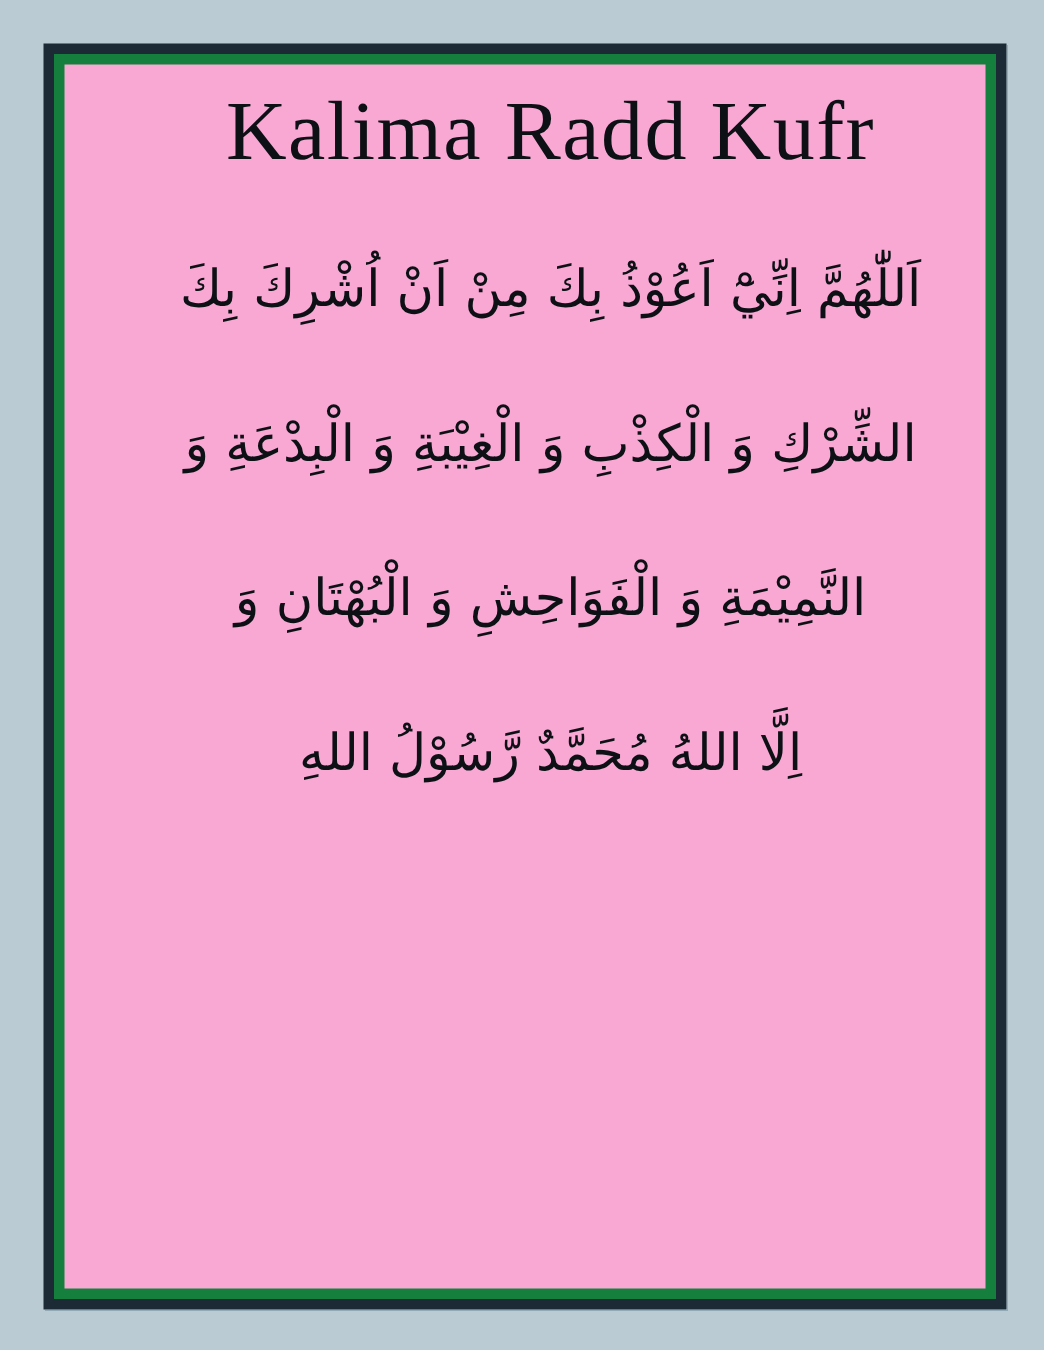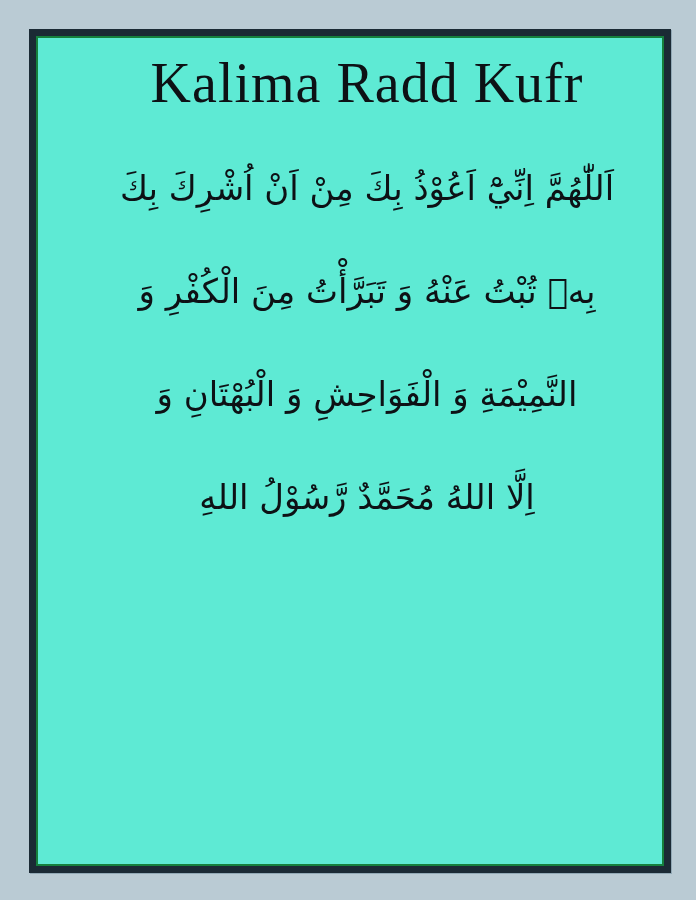--- a/index.html
+++ b/index.html
@@ -25,22 +25,22 @@
     top: 29px;
     width: 642px;
     height: 844px;
     box-sizing: border-box;
     border: 7px solid #1b2a35;
     box-shadow: 1px 1px 0 #92a9b6, inset 1px 1px 0 #3c5260;
   }
   .frame-inner {
     position: absolute;
     inset: 0;
-    border: 2px solid #15803d;
-    background: #5eead4;
+    border: 7px solid #15803d;
+    background: #f9a8d4;
     overflow: hidden;
     display: flex;
     flex-direction: column;
     align-items: center;
     padding-left: 34px;
   }
   .title {
     margin: 14px 0 0 0;
     font-family: "Liberation Serif", "DejaVu Serif", serif;
     font-weight: 400;
@@ -74,19 +74,19 @@
 </style>
 </head>
 <body>
 
 <div class="poster">
   <div class="frame">
     <div class="frame-inner">
       <h1 class="title">Kalima Radd Kufr</h1>
       <div class="dua">
         <div class="arabic-line" lang="ar" dir="rtl">اَللّٰهُمَّ اِنِّيْٓ اَعُوْذُ بِكَ مِنْ اَنْ اُشْرِكَ بِكَ</div>
-        <div class="arabic-line" lang="ar" dir="rtl">بِهٖ تُبْتُ عَنْهُ وَ تَبَرَّأْتُ مِنَ الْكُفْرِ وَ</div>
+        <div class="arabic-line" lang="ar" dir="rtl">الشِّرْكِ وَ الْكِذْبِ وَ الْغِيْبَةِ وَ الْبِدْعَةِ وَ</div>
         <div class="arabic-line" lang="ar" dir="rtl">النَّمِيْمَةِ وَ الْفَوَاحِشِ وَ الْبُهْتَانِ وَ</div>
         <div class="arabic-line" lang="ar" dir="rtl">اِلَّا اللهُ مُحَمَّدٌ رَّسُوْلُ اللهِ</div>
       </div>
     </div>
   </div>
 </div>
 
 </body></html>

